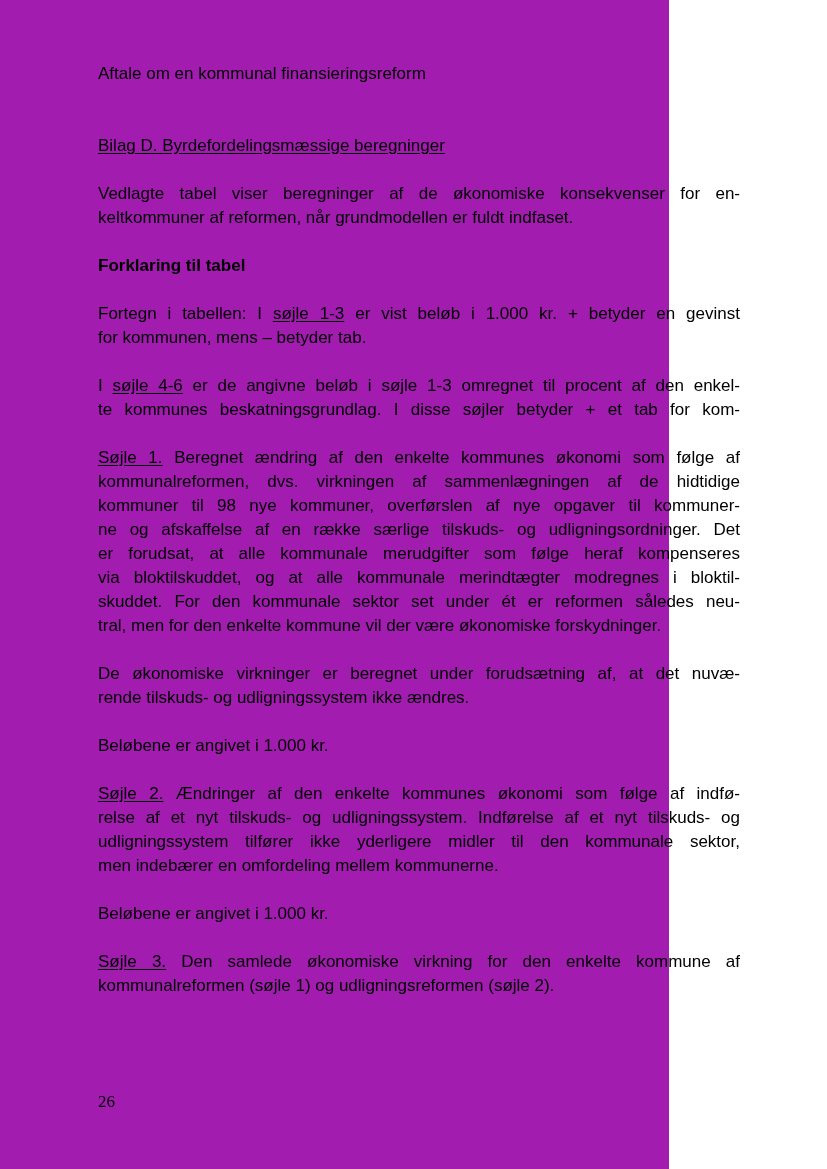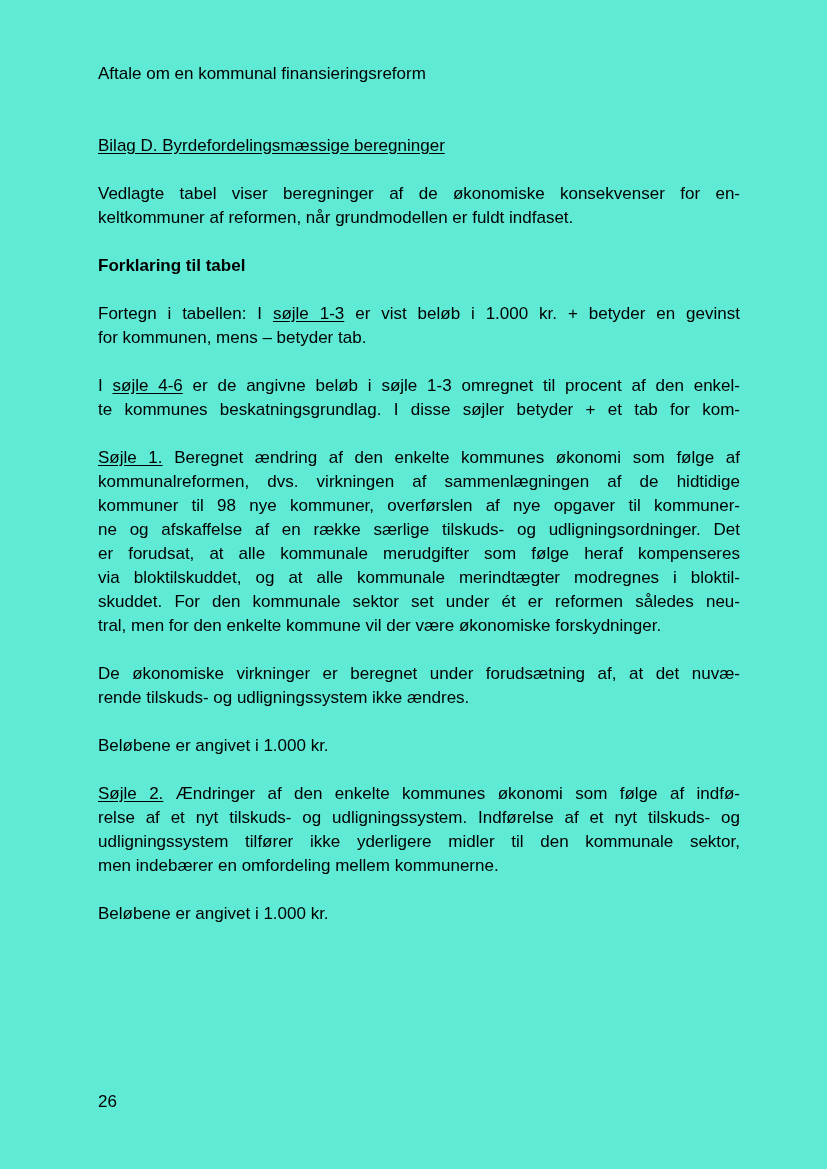--- a/index.html
+++ b/index.html
@@ -12,23 +12,23 @@
     height: 1169px;
     position: relative;
     font-family: "Liberation Sans", sans-serif;
     color: #000000;
     overflow: hidden;
   }
   .page {
     position: absolute;
     left: 0;
     top: 0;
-    width: 827px;
+    width: 669px;
     height: 1169px;
-    background: #5eead4;
+    background: #a21caf;
   }
   .text-column {
     position: absolute;
     left: 98px;
     top: 62px;
     width: 642px;
     font-size: 17px;
     line-height: 24px;
   }
   .para {
@@ -55,20 +55,21 @@
   .b {
     font-weight: bold;
     margin-top: 24px;
   }
   .page-number {
     position: absolute;
     left: 98px;
     top: 1090px;
     font-size: 17px;
     line-height: 24px;
+    font-family: Liberation Serif, serif;
   }
 </style>
 </head>
 <body>
 
 <div class="page">
   <div class="text-column">
       <div class="para header-block">
         <div class="line last"><span>Aftale om en kommunal finansieringsreform</span></div>
       </div>
@@ -109,15 +110,19 @@
       </div>
       <div class="para">
         <div class="line"><span class="u">Søjle 2.</span><span> Ændringer af den enkelte kommunes økonomi som følge af indfø-</span></div>
         <div class="line"><span>relse af et nyt tilskuds- og udligningssystem. Indførelse af et nyt tilskuds- og</span></div>
         <div class="line"><span>udligningssystem tilfører ikke yderligere midler til den kommunale sektor,</span></div>
         <div class="line last"><span>men indebærer en omfordeling mellem kommunerne.</span></div>
       </div>
       <div class="para">
         <div class="line last"><span>Beløbene er angivet i 1.000 kr.</span></div>
       </div>
+      <div class="para">
+        <div class="line"><span class="u">Søjle 3.</span><span> Den samlede økonomiske virkning for den enkelte kommune af</span></div>
+        <div class="line last"><span>kommunalreformen (søjle 1) og udligningsreformen (søjle 2).</span></div>
+      </div>
     </div>
   <div class="page-number">26</div>
 </div>
 
 </body></html>

